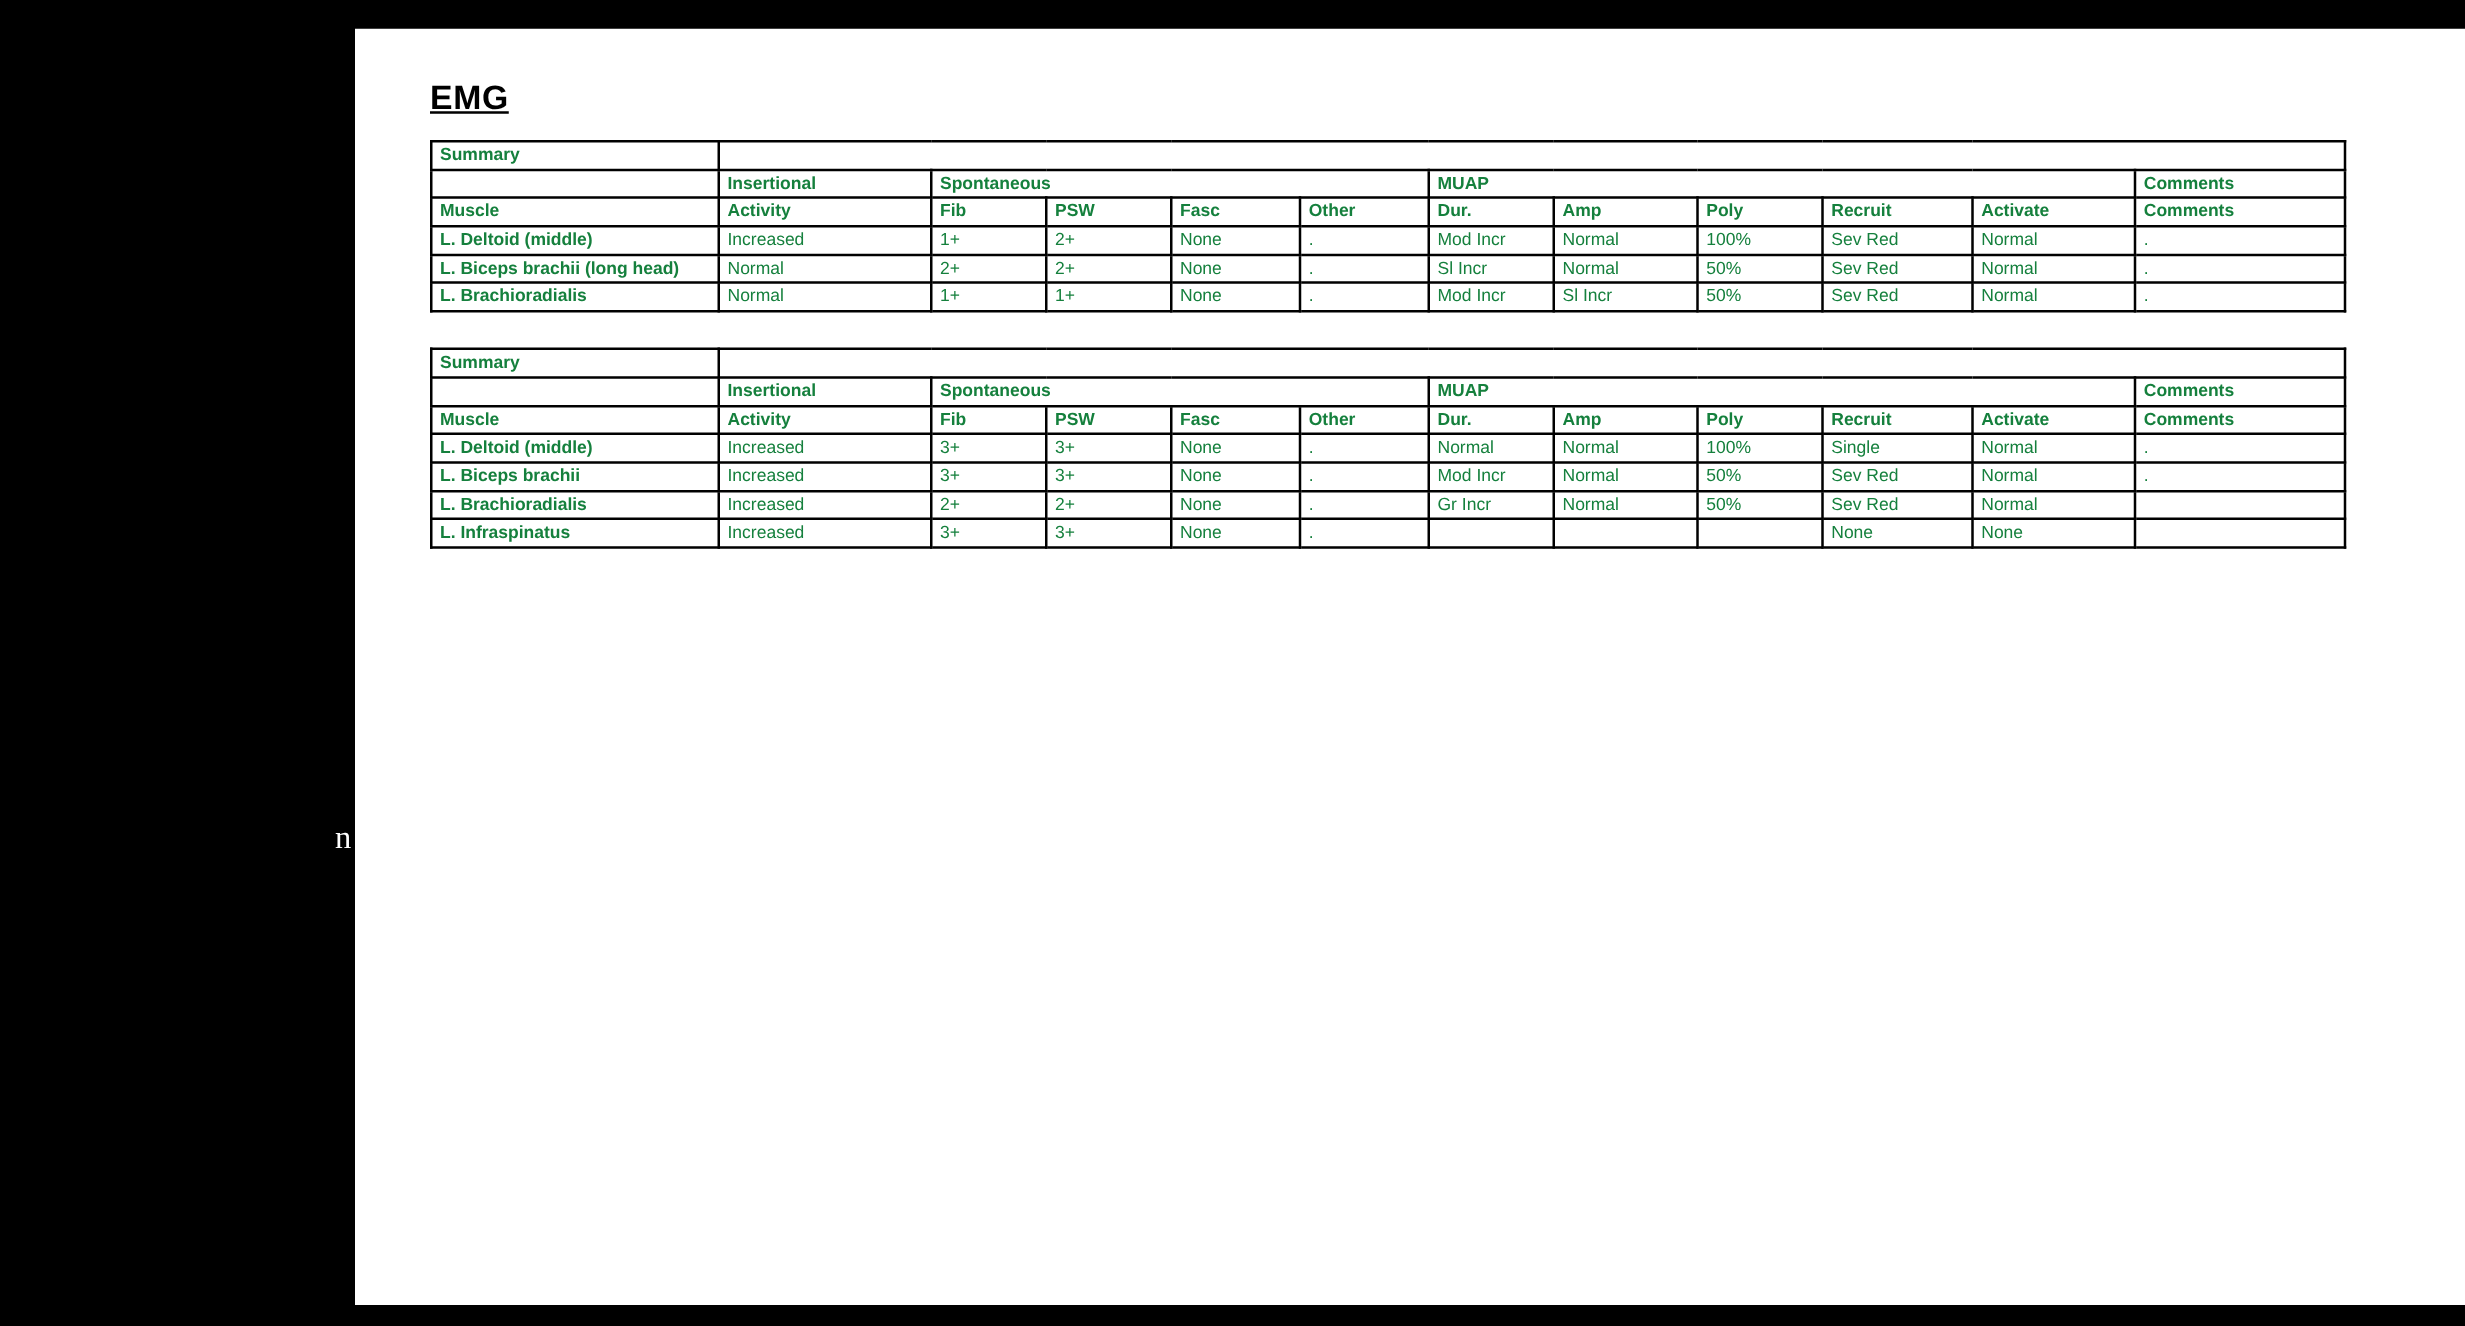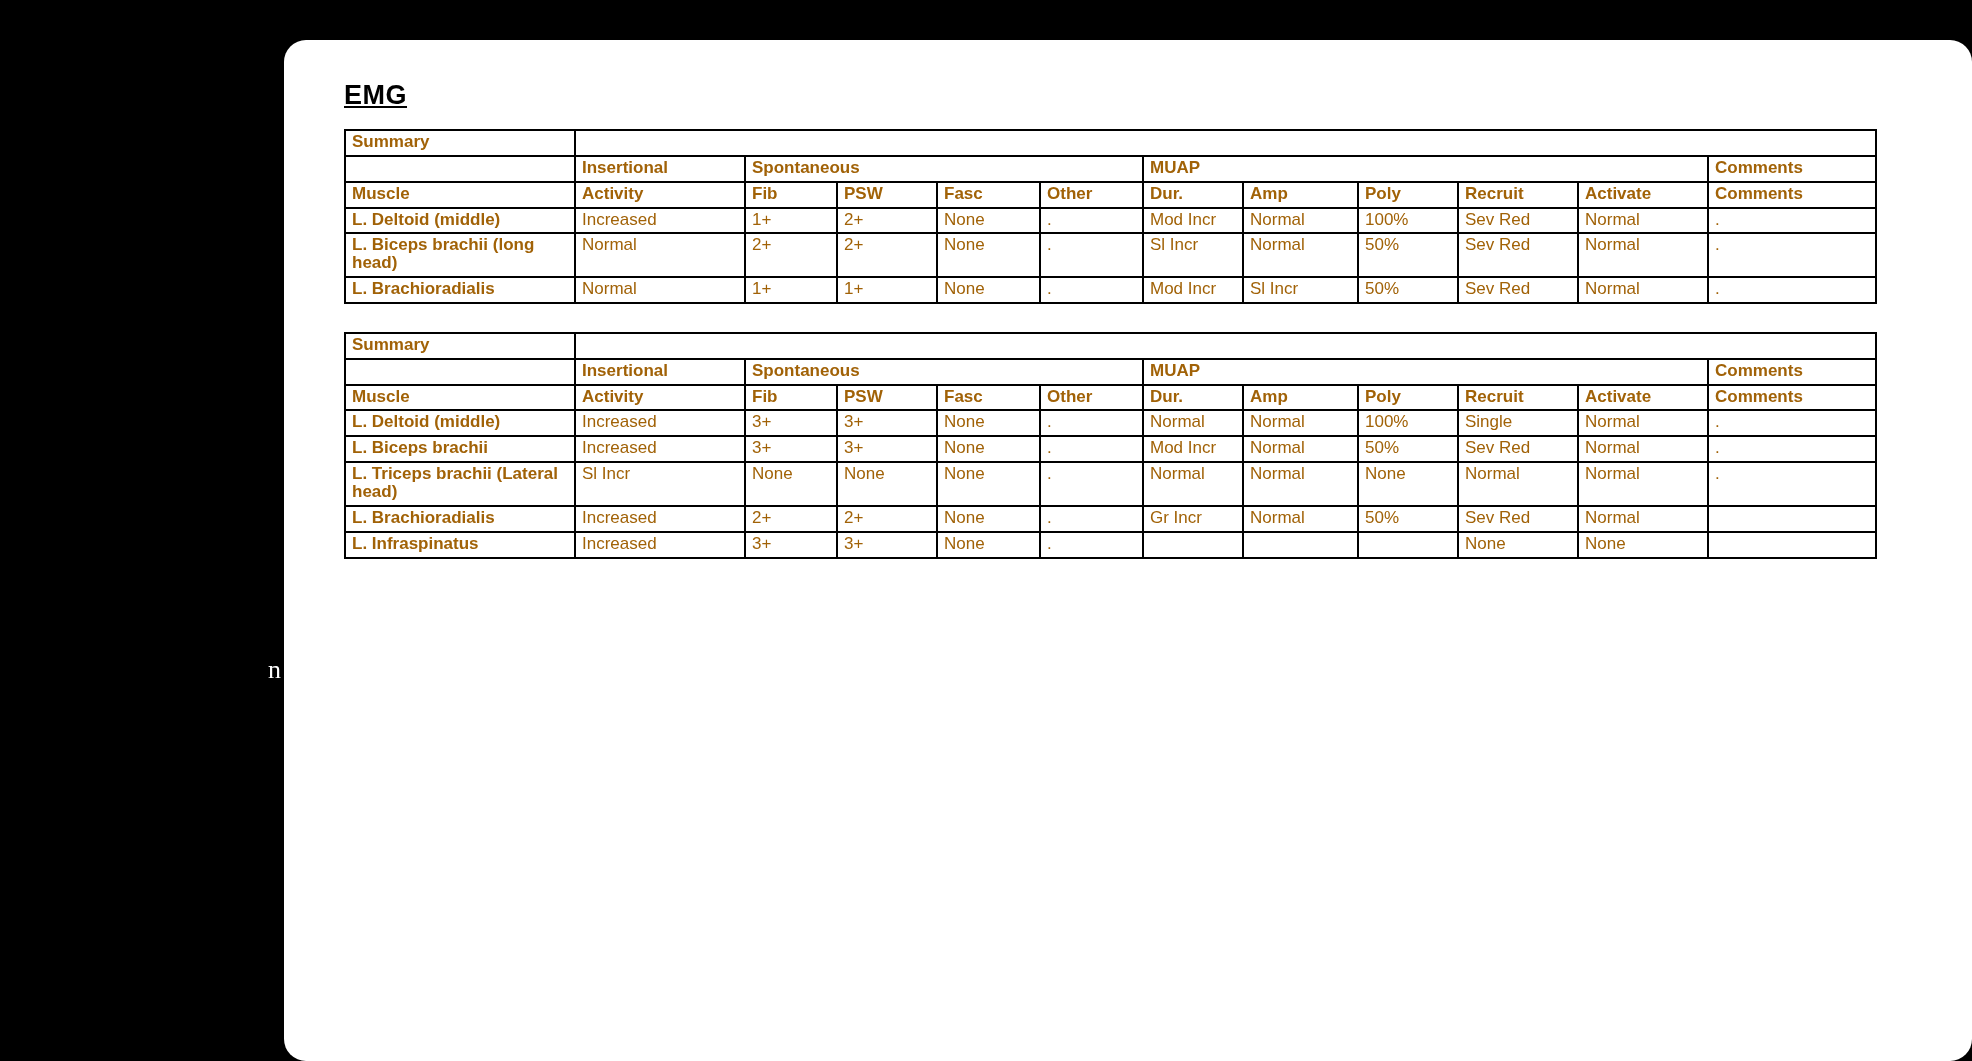--- a/index.html
+++ b/index.html
@@ -6,25 +6,24 @@
     margin: 0;
     padding: 0;
     background: #000000;
     width: 1972px;
     height: 1061px;
     overflow: hidden;
   }
   .page {
     position: absolute;
     left: 284px;
-    top: 40px;
+    top: 23px;
     width: 1688px;
     height: 1021px;
     background: #ffffff;
-    border-radius: 22px;
   }
   .left-black {
     position: absolute;
     left: 0; top: 0;
     width: 284px; height: 1061px;
     background: #000000;
   }
   .stray-text {
     position: absolute;
     left: 268px;
@@ -53,22 +52,22 @@
     text-decoration: underline;
     color: #000;
     margin-bottom: 18px;
     display: inline-block;
   }
   table.emg {
     border-collapse: collapse;
     table-layout: fixed;
     width: 1511px;
     font-family: "Liberation Sans", sans-serif;
-    font-size: 17px;
-    color: #a16207;
+    font-size: 14px;
+    color: #15803d;
     margin-bottom: 28px;
     background: #fff;
   }
   table.emg td, table.emg th {
     border: 2px solid #000;
     padding: 2px 6px 4px 6px;
     vertical-align: top;
     text-align: left;
     font-weight: bold;
     line-height: 1.05;
@@ -265,34 +264,20 @@
           <td class="val">None</td>
           <td class="val">.</td>
           <td class="val">Mod Incr</td>
           <td class="val">Normal</td>
           <td class="val">50%</td>
           <td class="val">Sev Red</td>
           <td class="val">Normal</td>
           <td class="val">.</td>
         </tr>
         <tr>
-          <td>L. Triceps brachii (Lateral head)</td>
-          <td class="val">Sl Incr</td>
-          <td class="val">None</td>
-          <td class="val">None</td>
-          <td class="val">None</td>
-          <td class="val">.</td>
-          <td class="val">Normal</td>
-          <td class="val">Normal</td>
-          <td class="val">None</td>
-          <td class="val">Normal</td>
-          <td class="val">Normal</td>
-          <td class="val">.</td>
-        </tr>
-        <tr>
           <td>L. Brachioradialis</td>
           <td class="val">Increased</td>
           <td class="val">2+</td>
           <td class="val">2+</td>
           <td class="val">None</td>
           <td class="val">.</td>
           <td class="val">Gr Incr</td>
           <td class="val">Normal</td>
           <td class="val">50%</td>
           <td class="val">Sev Red</td>

